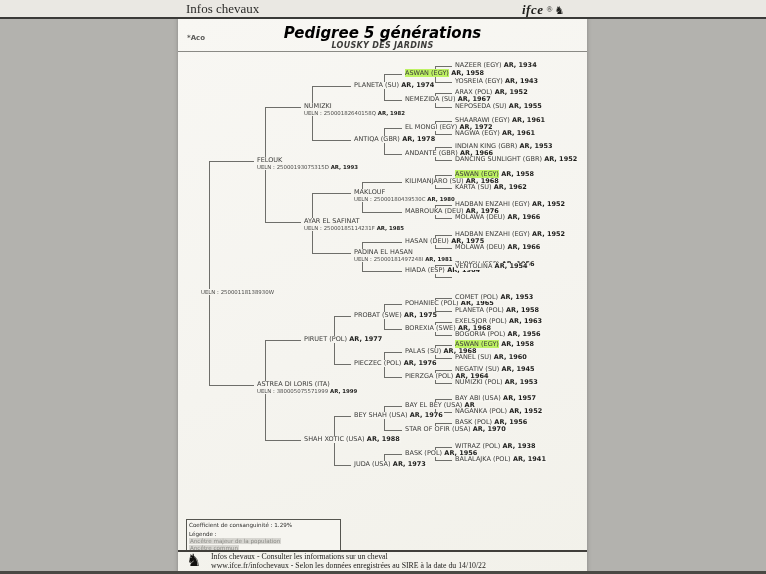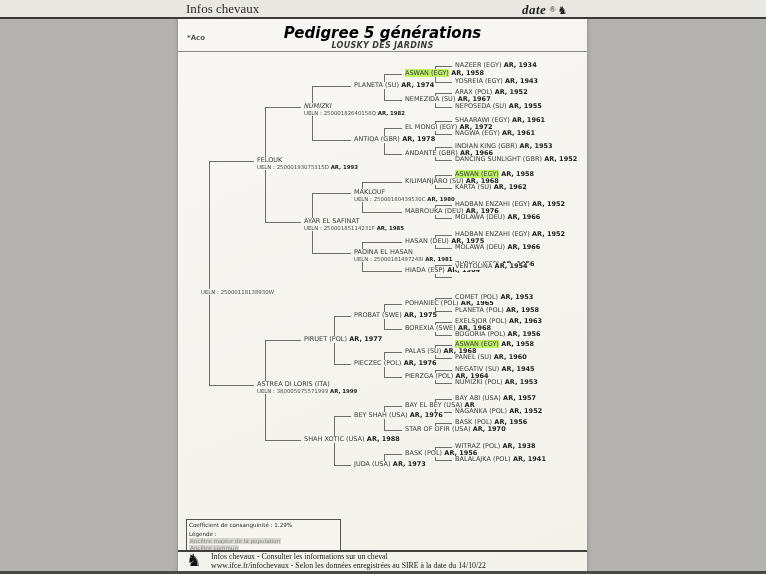--- a/index.html
+++ b/index.html
@@ -56,21 +56,21 @@
 </head>
 <body>
 
 <div id="stage">
 
   <div id="page"></div>
 
   <div id="topbar"></div>
   <div id="app-title">Infos chevaux</div>
   <div id="ifce">
-    <span class="txt">date</span><span class="reg">®</span><span class="hrs">♞</span>
+    <span class="txt">ifce</span><span class="reg">®</span><span class="hrs">♞</span>
   </div>
 
   <div id="aca"><span class="st">*Aco</span></div>
 
   <div id="doc-title">Pedigree 5 générations</div>
   <div id="doc-subtitle">LOUSKY DES JARDINS</div>
   <div id="title-rule"></div>
 
   <div id="tree">
       <div class="ln" style="left: 209px; top: 161px; width: 1px; height: 224px;"></div>
@@ -159,21 +159,21 @@
       <div class="ln" style="left: 435px; top: 423px; width: 1px; height: 7px;"></div>
       <div class="ln" style="left: 435px; top: 423px; width: 17px; height: 1px;"></div>
       <div class="ln" style="left: 435px; top: 447px; width: 1px; height: 13px;"></div>
       <div class="ln" style="left: 435px; top: 447px; width: 17px; height: 1px;"></div>
       <div class="ln" style="left: 435px; top: 460px; width: 17px; height: 1px;"></div>
       <div class="ueln" style="left: 200px; top: 289px;"><span>UELN : 25000118138930W</span></div>
       <div class="label" style="left: 256px; top: 157px;"><span class="nm">FELOUK</span></div>
       <div class="ueln" style="left: 256px; top: 164px;"><span>UELN : 25000193075315D</span><span class="bd"> AR, 1993</span></div>
       <div class="label" style="left: 256px; top: 381px;"><span class="nm">ASTREA DI LORIS (ITA)</span></div>
       <div class="ueln" style="left: 256px; top: 388px;"><span>UELN : 380005075571999</span><span class="bd"> AR, 1999</span></div>
-      <div class="label" style="left: 303px; top: 103px; font-style: italic;"><span class="nm">NUMIZKI</span></div>
+      <div class="label" style="left: 303px; top: 103px;"><span class="nm">NUMIZKI</span></div>
       <div class="ueln" style="left: 303px; top: 110px;"><span>UELN : 25000182640158Q</span><span class="bd"> AR, 1982</span></div>
       <div class="label" style="left: 303px; top: 218px;"><span class="nm">AYAR EL SAFINAT</span></div>
       <div class="ueln" style="left: 303px; top: 225px;"><span>UELN : 25000185114231F</span><span class="bd"> AR, 1985</span></div>
       <div class="label" style="left: 303px; top: 336px;"><span class="nm">PIRUET (POL)</span><span class="bd"> AR, 1977</span></div>
       <div class="label" style="left: 303px; top: 436px;"><span class="nm">SHAH XOTIC (USA)</span><span class="bd"> AR, 1988</span></div>
       <div class="label" style="left: 353px; top: 82px;"><span class="nm">PLANETA (SU)</span><span class="bd"> AR, 1974</span></div>
       <div class="label" style="left: 353px; top: 136px;"><span class="nm">ANTIQA (GBR)</span><span class="bd"> AR, 1978</span></div>
       <div class="label" style="left: 353px; top: 189px;"><span class="nm">MAKLOUF</span></div>
       <div class="ueln" style="left: 353px; top: 196px;"><span>UELN : 25000180439530C</span><span class="bd"> AR, 1980</span></div>
       <div class="label" style="left: 353px; top: 249px;"><span class="nm">PADINA EL HASAN</span></div>

